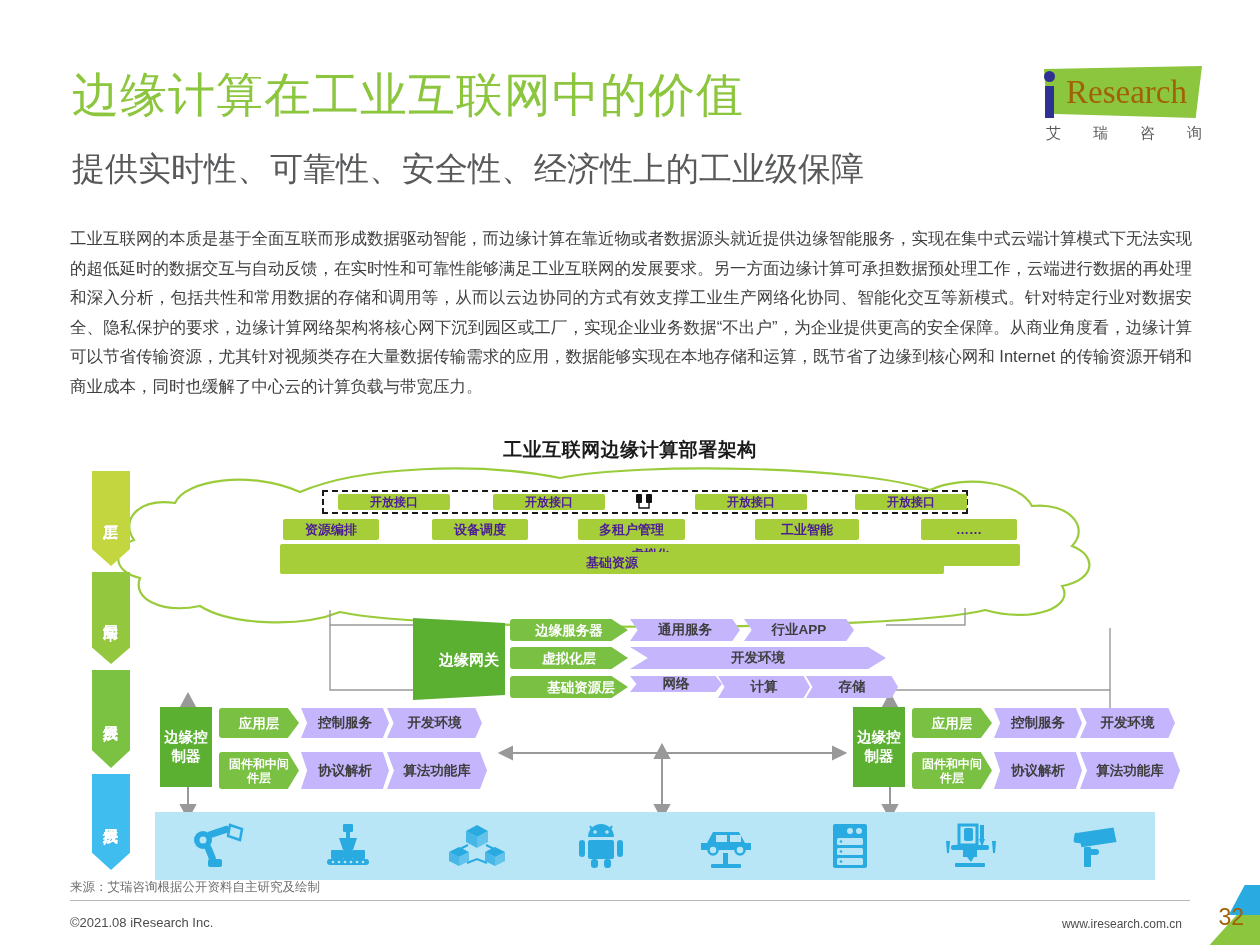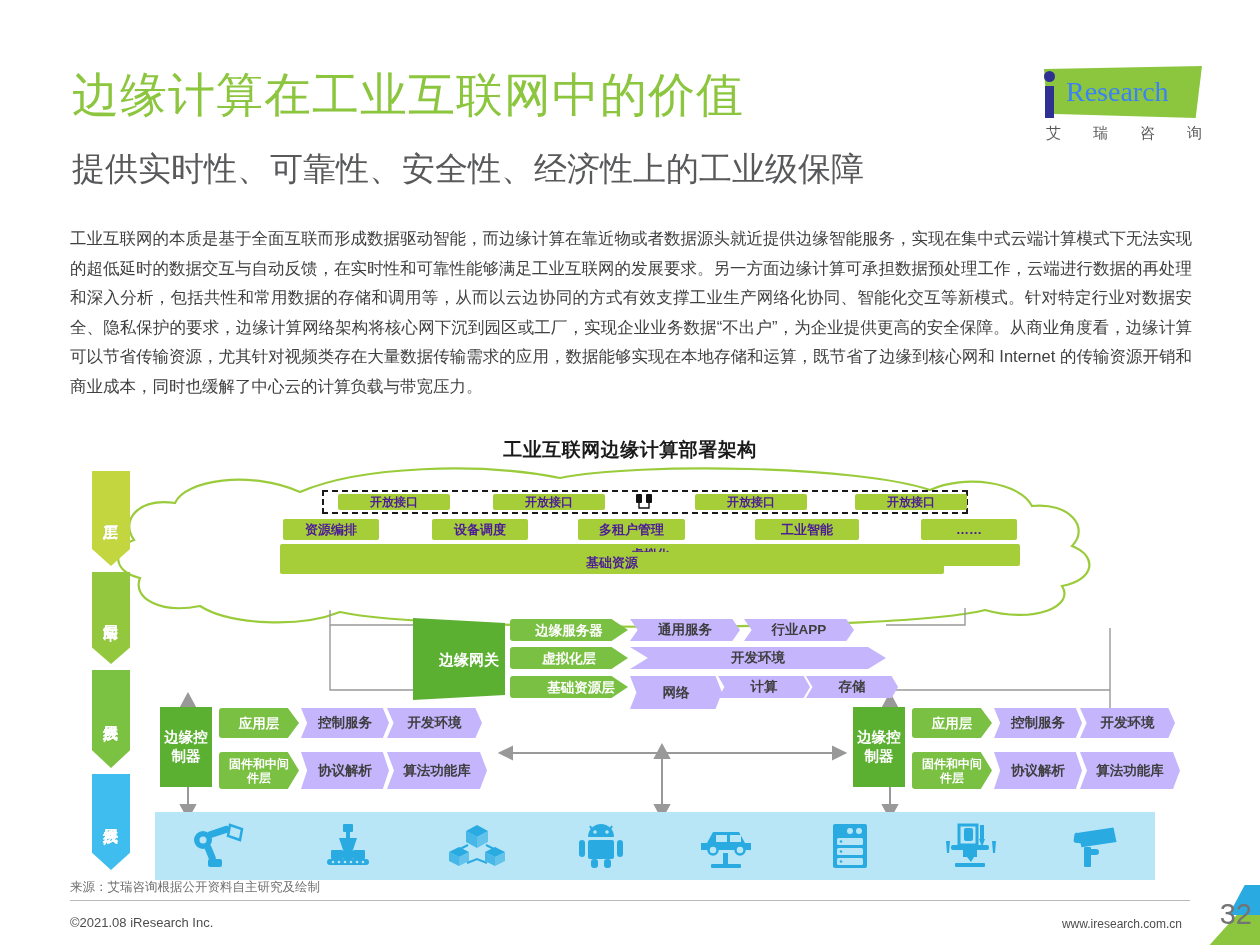--- a/index.html
+++ b/index.html
@@ -41,21 +41,21 @@
   .logo-i-dot {
     position: absolute; left: 22px; top: 5px; width: 11px; height: 11px;
     background: #2e3192; border-radius: 50%;
   }
   .logo-i-stem {
     position: absolute; left: 23px; top: 20px; width: 9px; height: 32px;
     background: #2e3192;
   }
   .logo-word {
     position: absolute; left: 44px; top: 5px;
-    font-size: 28px; line-height: 42px; color: #3b82f6;
+    font-size: 33px; line-height: 42px; color: #a16207;
     font-family: "Liberation Serif", serif; font-weight: 400;
     letter-spacing: 0px;
   }
   .logo-cn {
     position: absolute; left: 24px; top: 58px; width: 156px;
     display: flex; justify-content: space-between;
     font-size: 15px; color: #58595b; letter-spacing: 0;
   }
 
   
@@ -165,22 +165,22 @@
     position: absolute; right: 0; bottom: 0; width: 56px; height: 56px;
     background: #8cc63e;
     clip-path: polygon(100% 0%, 100% 100%, 10% 100%);
   }
   .corner-blue {
     position: absolute; right: 0; bottom: 30px; width: 34px; height: 30px;
     background: #29abe2;
     clip-path: polygon(55% 0%, 100% 0%, 100% 100%, 8% 100%);
   }
   .page-num {
-    position: absolute; right: 8px; bottom: 14px;
-    font-size: 29px; color: #737373; font-weight: 400;
+    position: absolute; right: 16px; bottom: 14px;
+    font-size: 23px; color: #a16207; font-weight: 400;
     z-index: 5;
   }
 </style>
 </head>
 <body>
 
 <div class="page">
 
   <div class="title-main">边缘计算在工业互联网中的价值</div>
   <div class="title-sub">提供实时性、可靠性、安全性、经济性上的工业级保障</div>
@@ -289,21 +289,21 @@
     <div class="blk-green gw-label" style="left:413px; top:618px; width:92px; height:82px; font-size:15px;">边缘网关</div>
 
     <div class="arrow-green" style="left:510px; top:619px; width:118px; height:22px;">边缘服务器</div>
     <div class="arrow-pale" style="left:630px; top:619px; width:110px; height:22px;">通用服务</div>
     <div class="arrow-pale" style="left:744px; top:619px; width:110px; height:22px;">行业APP</div>
 
     <div class="arrow-green" style="left:510px; top:647px; width:118px; height:22px;">虚拟化层</div>
     <div class="arrow-pale" style="left:630px; top:647px; width:256px; height:22px;">开发环境</div>
 
     <div class="arrow-green" style="left:510px; top:676px; width:118px; height:22px;padding-left:24px;">基础资源层</div>
-    <div class="arrow-pale" style="left:630px; top:676px; width:92px; height:33px;">网络</div>
+    <div class="arrow-pale" style="left:630px; top:676px; width:92px; height:16px;">网络</div>
     <div class="arrow-pale" style="left:718px; top:676px; width:92px; height:22px;">计算</div>
     <div class="arrow-pale" style="left:806px; top:676px; width:92px; height:22px;">存储</div>
 
     <div class="ctrl-main" style="left:160px; top:707px; width:52px; height:80px;">边缘控制器</div>
 
     <div class="arrow-green" style="left:219px; top:708px; width:80px; height:30px;">应用层</div>
     <div class="arrow-pale" style="left:301px; top:708px; width:88px; height:30px;">控制服务</div>
     <div class="arrow-pale" style="left:387px; top:708px; width:95px; height:30px;">开发环境</div>
 
     <div class="arrow-green" style="left:219px; top:752px; width:80px; height:37px; flex-direction:column; font-size:12px; line-height:14px;">

